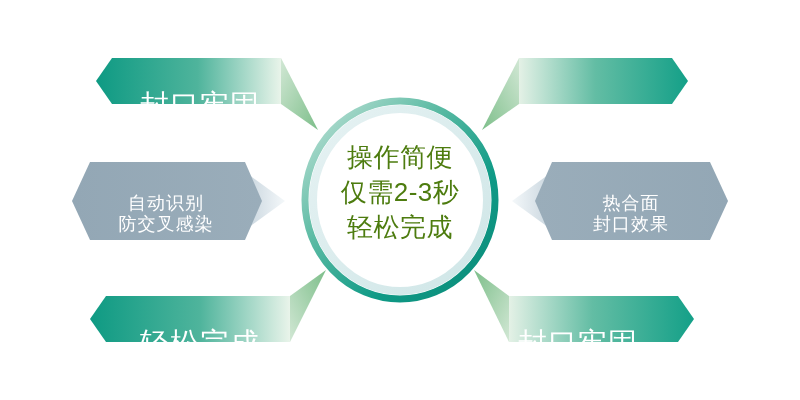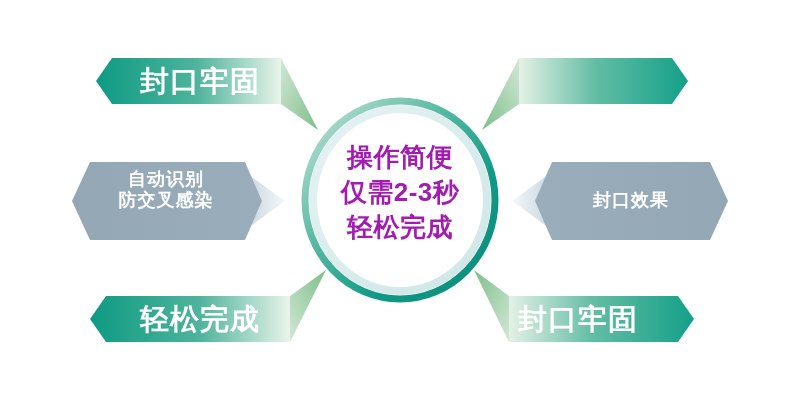--- a/index.html
+++ b/index.html
@@ -8,38 +8,39 @@
     background:#ffffff;
     font-family:"Liberation Sans","DejaVu Sans",sans-serif;
     overflow:hidden;
   }
   #stage{position:relative;width:800px;height:400px;overflow:hidden;background:#fff;}
   #art{position:absolute;left:0;top:0;width:800px;height:400px;}
 
   .banner-label{
     position:absolute;
     color:#ffffff;
-    font-weight:bold;
+    font-weight:normal;
     text-align:center;
     white-space:pre;
     line-height:1.18;
     letter-spacing:1px;
     pointer-events:none;
+    margin-top:24px;
   }
   .lbl-1cjk{font-size:29px;}
   .lbl-2line{font-size:18px;}
 
   #center-text{
     position:absolute;
     left:306px;top:140px;
     width:188px;
     text-align:center;
-    color:#a21caf;
+    color:#4d7c0f;
     font-size:26px;
-    font-weight:bold;
+    font-weight:normal;
     line-height:35px;
     letter-spacing:0.5px;
     white-space:pre-line;
   }
 </style>
 </head>
 <body>
 
 <div id="stage">
 
@@ -149,21 +150,21 @@
       <ellipse cx="400" cy="200" rx="95" ry="99" fill="#ffffff" stroke="url(#ringOuter)" stroke-width="7"></ellipse>
       <ellipse cx="400" cy="200" rx="87" ry="91" fill="#ffffff" stroke="url(#ringInner)" stroke-width="8"></ellipse>
     </g>
   </svg>
 
   <div class="banner-label lbl-1cjk" style="left:120px;top:64px;width:160px;">封口牢固</div>
 
 
   <div class="banner-label lbl-2line" style="left:88px;top:169px;width:156px;"><span>自动识别</span><br><span>防交叉感染</span></div>
 
-  <div class="banner-label lbl-2line" style="left:552px;top:169px;width:158px;"><br><span>封口效果</span></div>
+  <div class="banner-label lbl-2line" style="left:552px;top:169px;width:158px;"><span>热合面</span><br><span>封口效果</span></div>
 
   <div class="banner-label lbl-1cjk" style="left:110px;top:302px;width:180px;">轻松完成</div>
 
   <div class="banner-label lbl-1cjk" style="left:488px;top:302px;width:180px;">封口牢固</div>
 
   <div id="center-text">操作简便
 仅需2-3秒
 轻松完成</div>
 
 </div>

